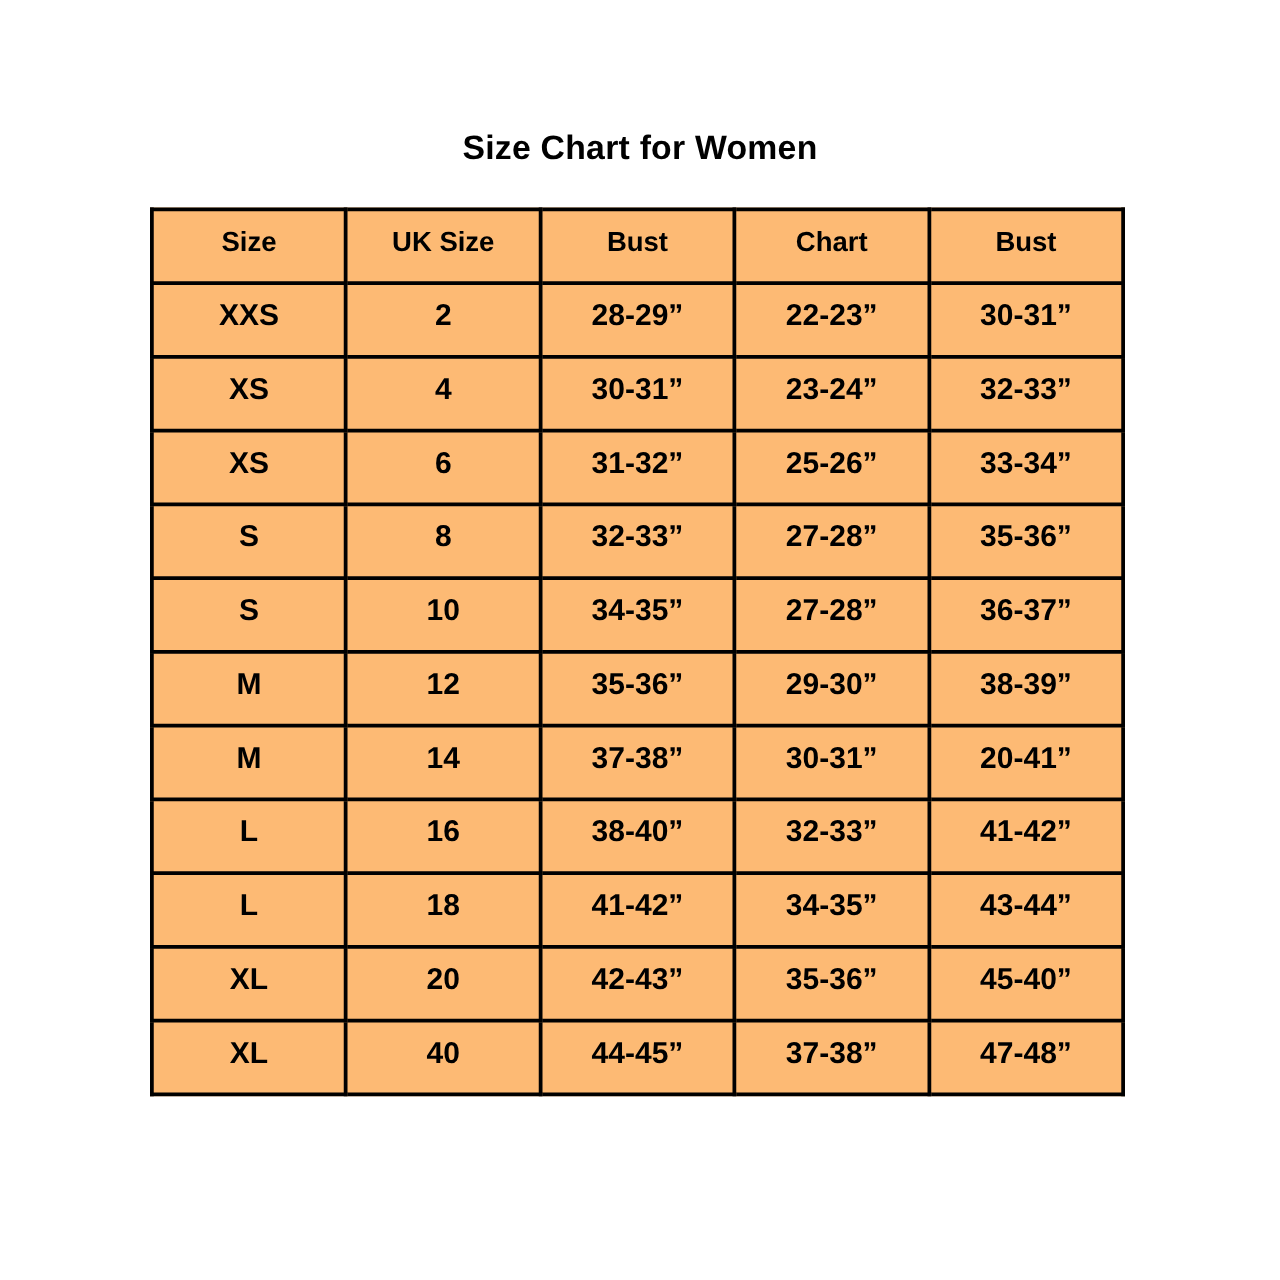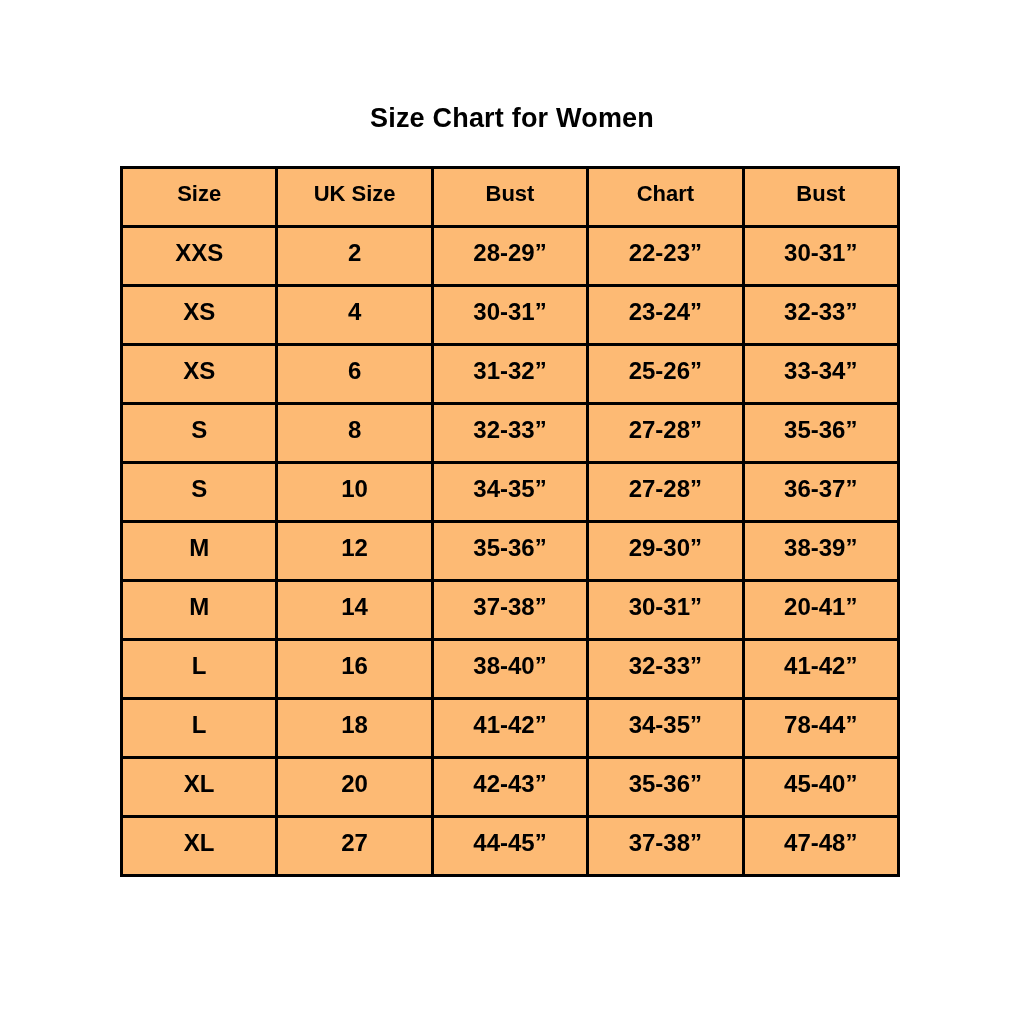--- a/index.html
+++ b/index.html
@@ -121,30 +121,30 @@
         <td>16</td>
         <td>38-40”</td>
         <td>32-33”</td>
         <td>41-42”</td>
       </tr>
       <tr>
         <td>L</td>
         <td>18</td>
         <td>41-42”</td>
         <td>34-35”</td>
-        <td>78-44”</td>
+        <td>43-44”</td>
       </tr>
       <tr>
         <td>XL</td>
         <td>20</td>
         <td>42-43”</td>
         <td>35-36”</td>
         <td>45-40”</td>
       </tr>
       <tr>
         <td>XL</td>
-        <td>27</td>
+        <td>40</td>
         <td>44-45”</td>
         <td>37-38”</td>
         <td>47-48”</td>
       </tr>
     </tbody>
 </table>
 
 </body></html>

